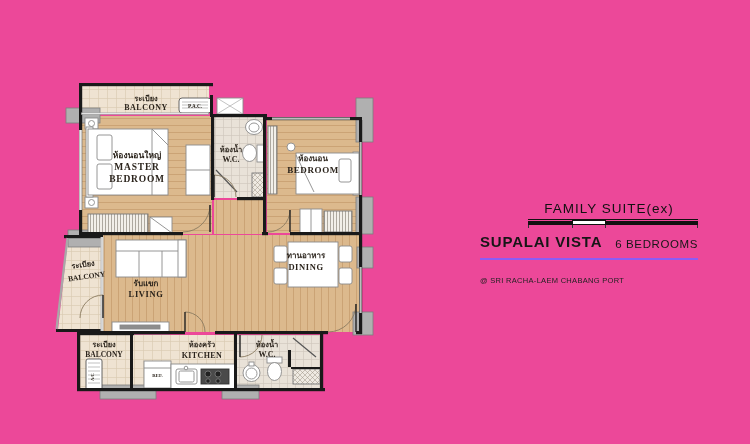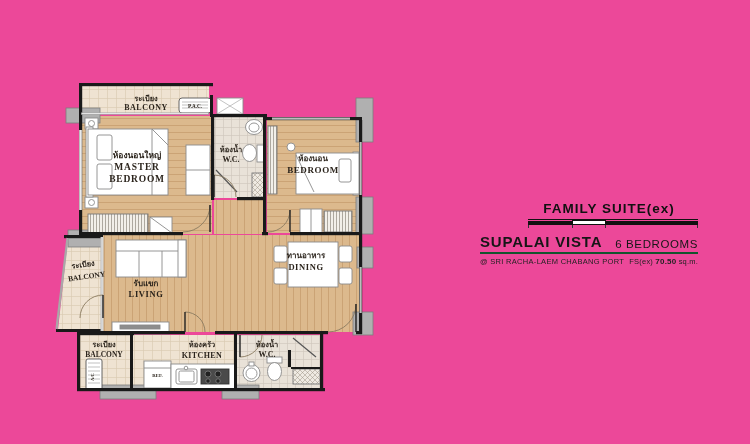--- a/index.html
+++ b/index.html
@@ -2,33 +2,33 @@
 <html><head>
 <meta charset="utf-8">
 <style>
   html,body{margin:0;padding:0;background:#fff;}
   .frame{position:relative;width:750px;height:444px;background:#ec4899;overflow:hidden;
          font-family:"Liberation Sans",sans-serif;}
   svg{position:absolute;}
   svg text{font-family:"Liberation Serif",serif;font-weight:bold;fill:#2b241c;}
   .info{position:absolute;left:480px;top:201px;width:218px;color:#161616;}
   .fs-title{font-size:13.5px;letter-spacing:1px;text-align:center;padding-left:40px;
-            font-weight:700;color:#111;}
+            font-weight:400;color:#111;}
   .scalebar{position:relative;margin:3px 0 5px 48px;width:170px;height:9px;}
   .sb-line{position:absolute;top:0;left:0;right:0;height:1px;background:#111;}
   .sb-row{position:absolute;top:2px;left:0;right:0;height:4px;display:flex;}
   .sb-b1{width:44px;background:#111;height:4px;}
   .sb-w{width:32px;background:#fff;border:1px solid #111;height:3px;margin-top:-1px;}
   .sb-b2{flex:1;background:#111;height:4px;}
   .sb-tick{position:absolute;top:6px;width:1px;height:3px;background:#333;}
   .name-row{display:flex;justify-content:space-between;align-items:flex-end;
-            border-bottom:2px solid #14532d;padding-bottom:2px;}
+            border-bottom:2px solid #8b5cf6;padding-bottom:8px;}
   .proj-name{font-size:15px;font-weight:600;letter-spacing:0.8px;}
   .bedrooms{font-size:11.5px;letter-spacing:0.6px;font-weight:500;}
-  .meta-row{display:flex;justify-content:space-between;margin-top:3px;}
+  .meta-row{display:flex;justify-content:space-between;margin-top:16px;}
   .loc{font-size:7.5px;letter-spacing:0.3px;line-height:1.4;color:#222;}
   .area{font-size:7.5px;letter-spacing:0.2px;color:#222;white-space:nowrap;}
   .area b{font-size:8px;}
 </style>
 </head>
 <body>
 
 <div class="frame">
 
 <svg style="left:50px;top:75px;" width="350" height="345" viewBox="50 75 350 345">
@@ -303,21 +303,16 @@
     <div class="sb-tick" style="left:169px;"></div>
   </div>
   <div class="name-row">
     <span class="proj-name">SUPALAI VISTA</span>
     <span class="bedrooms">6 BEDROOMS</span>
   </div>
   <div class="meta-row">
     <div class="loc">
       <div>@ SRI RACHA-LAEM CHABANG PORT</div>
     </div>
-    <div class="area">
-      <span>FS(ex)</span>
-      <b>70.50</b>
-      <span>sq.m.</span>
-    </div>
   </div>
 </div>
 
 </div>
 
 </body></html>

